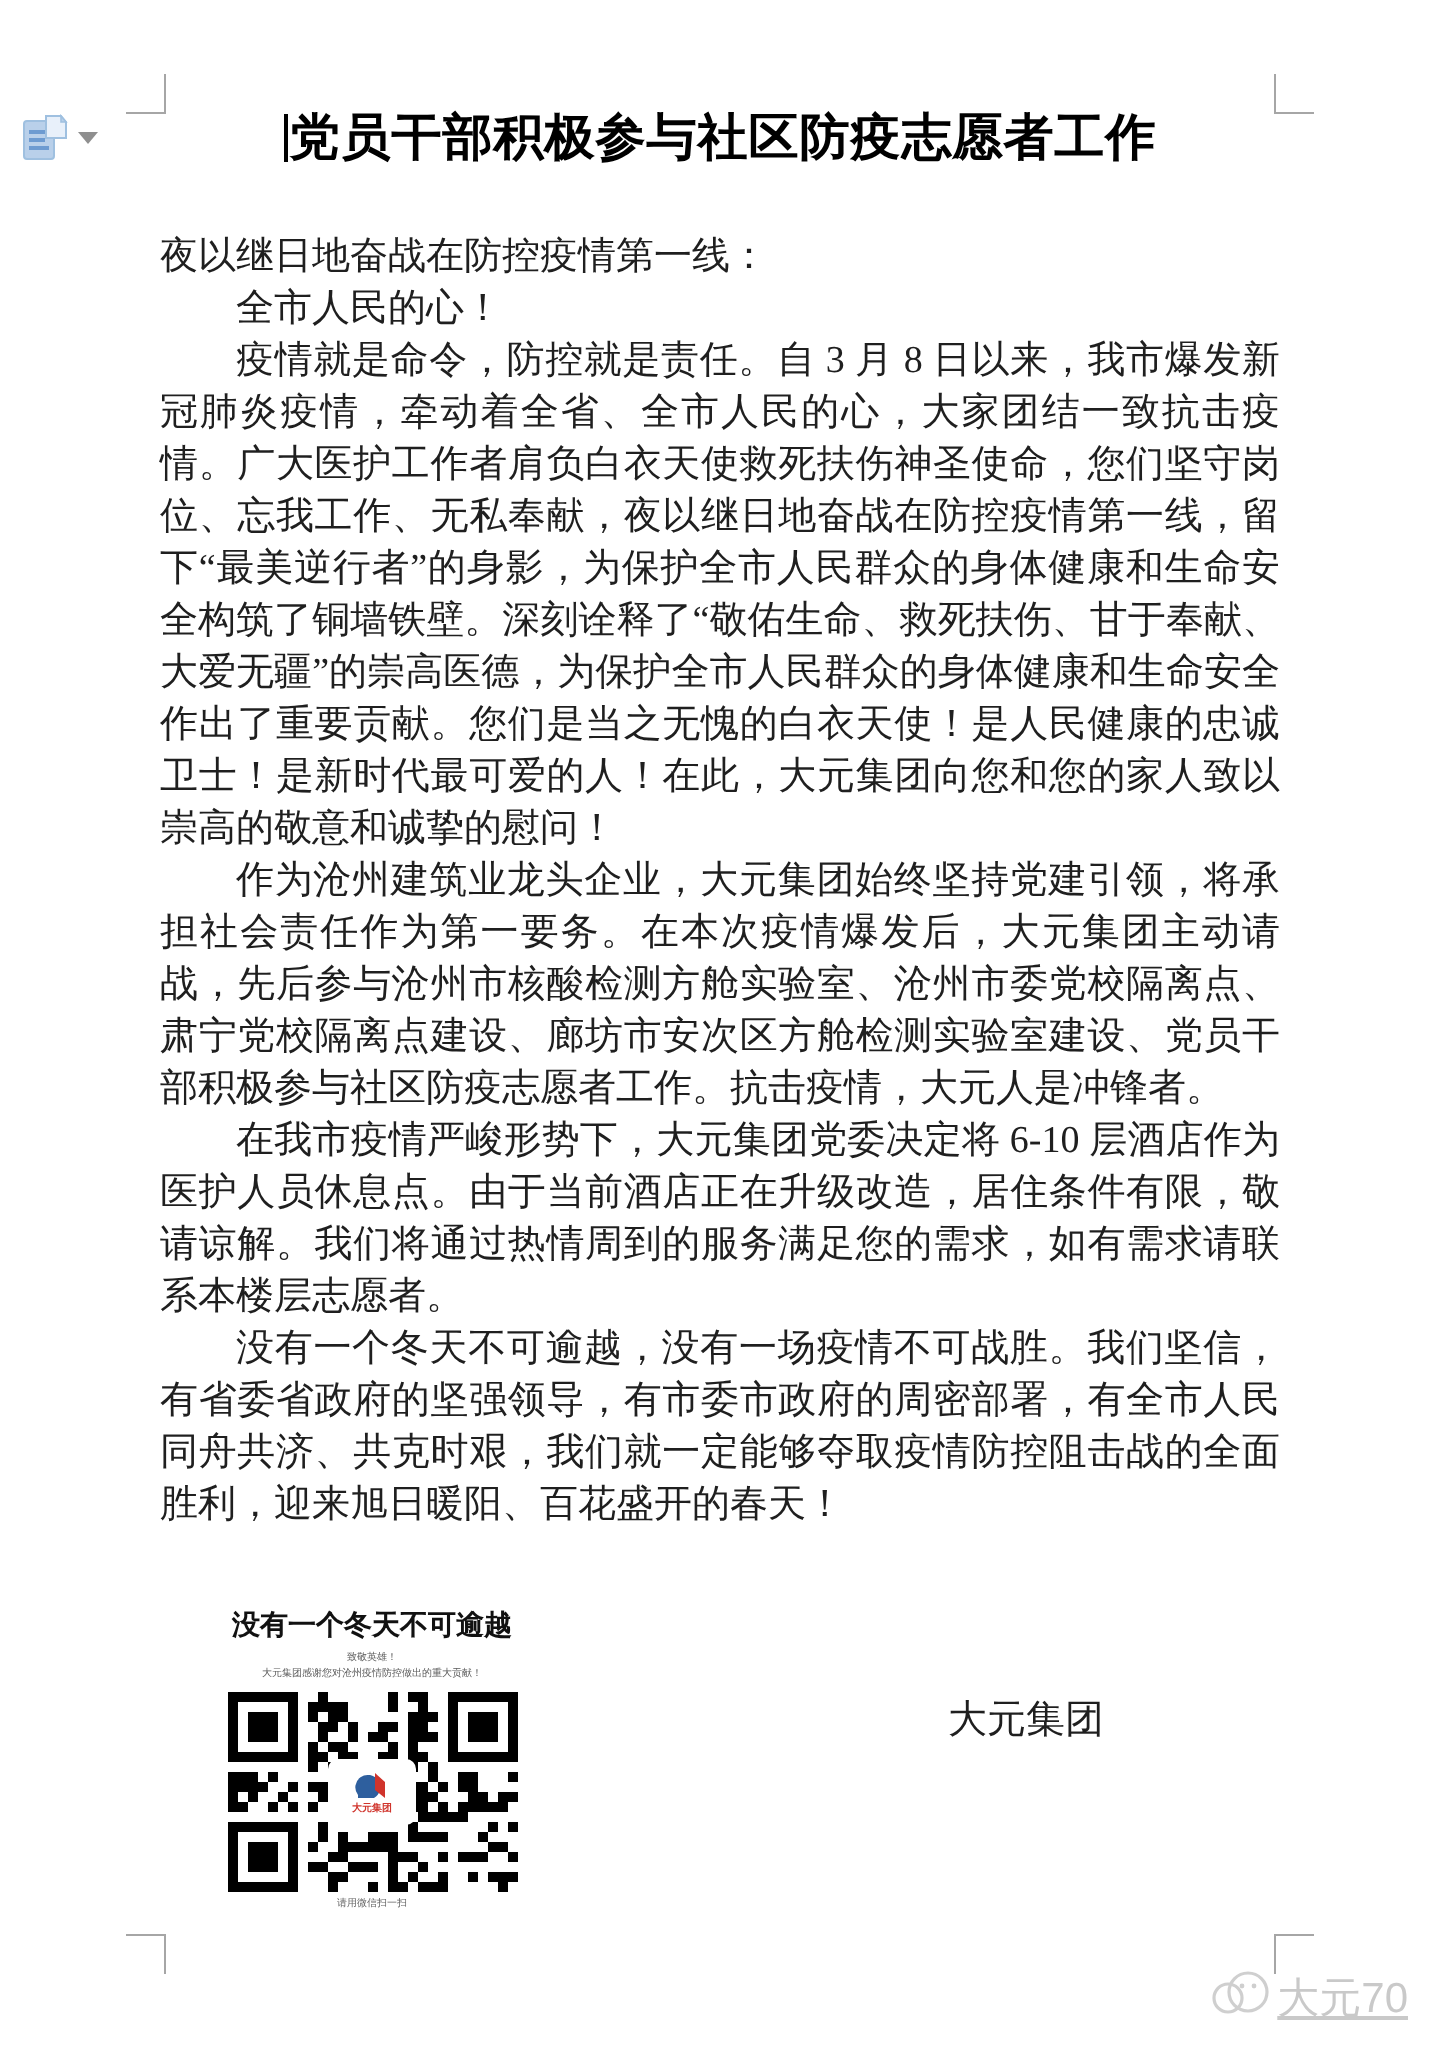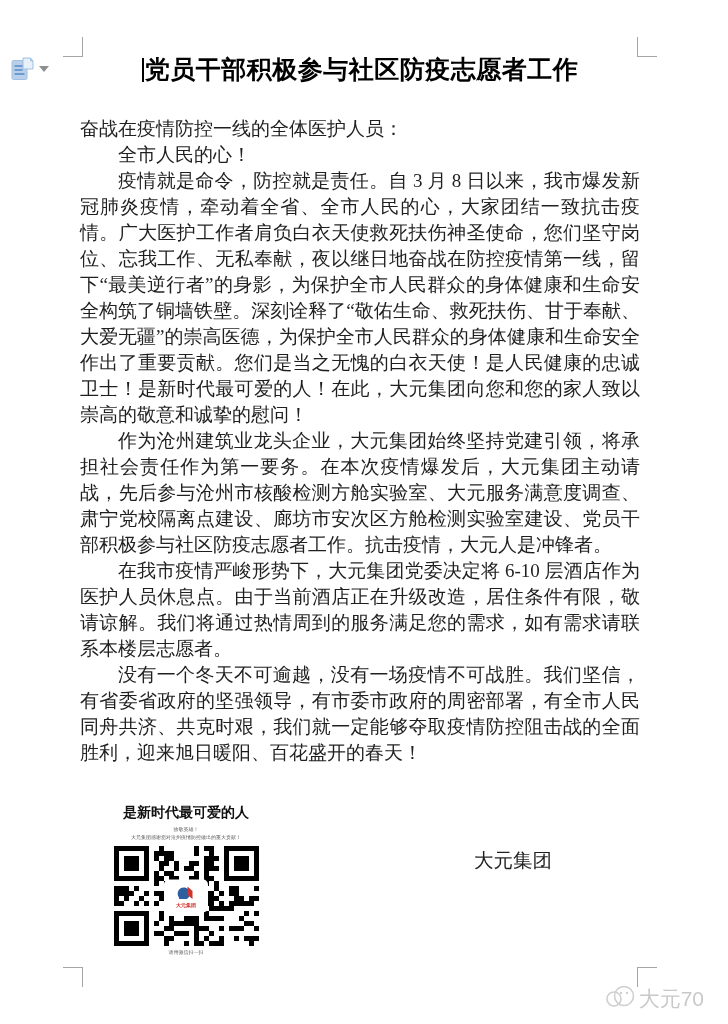--- a/index.html
+++ b/index.html
@@ -61,21 +61,21 @@
     font-size:5px;line-height:7px;color:#666;margin:0;}
 
   
   .signature{position:absolute;right:176px;top:847px;text-align:right;
     font-size:19.5px;line-height:27px;color:#1f1f1f;}
   .signature div{white-space:nowrap;}
 
   
   .watermark{position:absolute;right:24px;top:983px;display:flex;align-items:center;gap:3px;
     color:#c9c9c9;font-family:"Liberation Sans","DejaVu Sans",sans-serif;
-    font-size:21px;line-height:26px;}
+    font-size:21px;line-height:26px;text-decoration:underline;}
 </style>
 </head>
 <body>
 
 <div class="crop tl"></div>
 <div class="crop tr"></div>
 <div class="crop bl"></div>
 <div class="crop br"></div>
 
 <div class="paste-btn">
@@ -88,31 +88,31 @@
       <path d="M12 1 L19.5 1 L22 4 L22 12 L12 12 Z" fill="#e8f0fa" stroke="#9fc0e0" stroke-width="1"></path>
       <path d="M19.5 1 L19.5 4 L22 4 Z" fill="#b9d0ea" stroke="#9fc0e0" stroke-width="0.8"></path>
     </svg>
   </span>
   <span class="tri"></span>
 </div>
 
 <div class="content">
   <h1 class="doc-title"><span class="caret"></span><span>党员干部积极参与社区防疫志愿者工作</span></h1>
   <div class="body-text">
-    <p class="salutation">奋战在疫情防控一线的全体医护人员：</p>
+    <p class="salutation">夜以继日地奋战在防控疫情第一线：</p>
     <p class="indent">全市人民的心！</p>
     <p class="indent">疫情就是命令，防控就是责任。自 3 月 8 日以来，我市爆发新冠肺炎疫情，牵动着全省、全市人民的心，大家团结一致抗击疫情。广大医护工作者肩负白衣天使救死扶伤神圣使命，您们坚守岗位、忘我工作、无私奉献，夜以继日地奋战在防控疫情第一线，留下“最美逆行者”的身影，为保护全市人民群众的身体健康和生命安全构筑了铜墙铁壁。深刻诠释了“敬佑生命、救死扶伤、甘于奉献、大爱无疆”的崇高医德，为保护全市人民群众的身体健康和生命安全作出了重要贡献。您们是当之无愧的白衣天使！是人民健康的忠诚卫士！是新时代最可爱的人！在此，大元集团向您和您的家人致以崇高的敬意和诚挚的慰问！</p>
-    <p class="indent">作为沧州建筑业龙头企业，大元集团始终坚持党建引领，将承担社会责任作为第一要务。在本次疫情爆发后，大元集团主动请战，先后参与沧州市核酸检测方舱实验室、大元服务满意度调查、肃宁党校隔离点建设、廊坊市安次区方舱检测实验室建设、党员干部积极参与社区防疫志愿者工作。抗击疫情，大元人是冲锋者。</p>
+    <p class="indent">作为沧州建筑业龙头企业，大元集团始终坚持党建引领，将承担社会责任作为第一要务。在本次疫情爆发后，大元集团主动请战，先后参与沧州市核酸检测方舱实验室、沧州市委党校隔离点、肃宁党校隔离点建设、廊坊市安次区方舱检测实验室建设、党员干部积极参与社区防疫志愿者工作。抗击疫情，大元人是冲锋者。</p>
     <p class="indent">在我市疫情严峻形势下，大元集团党委决定将 6-10 层酒店作为医护人员休息点。由于当前酒店正在升级改造，居住条件有限，敬请谅解。我们将通过热情周到的服务满足您的需求，如有需求请联系本楼层志愿者。</p>
     <p class="indent">没有一个冬天不可逾越，没有一场疫情不可战胜。我们坚信，有省委省政府的坚强领导，有市委市政府的周密部署，有全市人民同舟共济、共克时艰，我们就一定能够夺取疫情防控阻击战的全面胜利，迎来旭日暖阳、百花盛开的春天！</p>
   </div>
 </div>
 
 <div class="survey">
-  <p class="survey-heading">是新时代最可爱的人</p>
+  <p class="survey-heading">没有一个冬天不可逾越</p>
   <p class="survey-note first">致敬英雄！</p>
   <p class="survey-note">大元集团感谢您对沧州疫情防控做出的重大贡献！</p>
   <div class="qr-wrap">
     <div class="qr-pattern">
         <i style="left:45px;top:0px"></i>
         <i style="left:80px;top:0px"></i>
         <i style="left:90px;top:0px"></i>
         <i style="left:95px;top:0px"></i>
         <i style="left:40px;top:5px"></i>
         <i style="left:45px;top:5px"></i>

